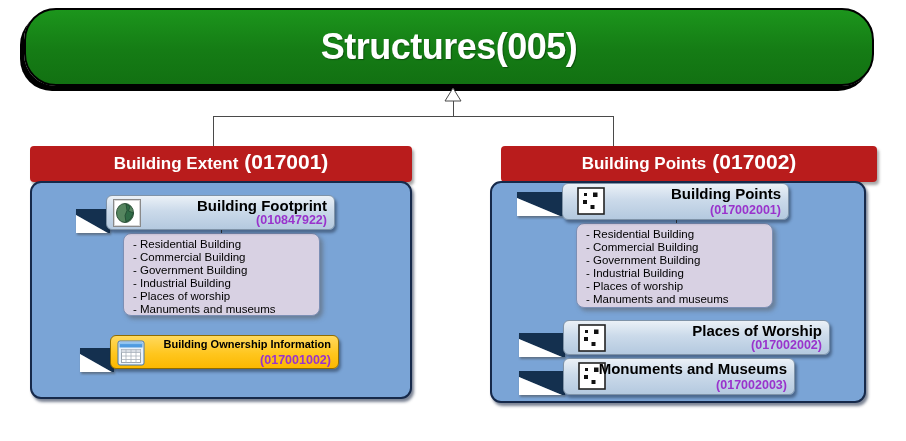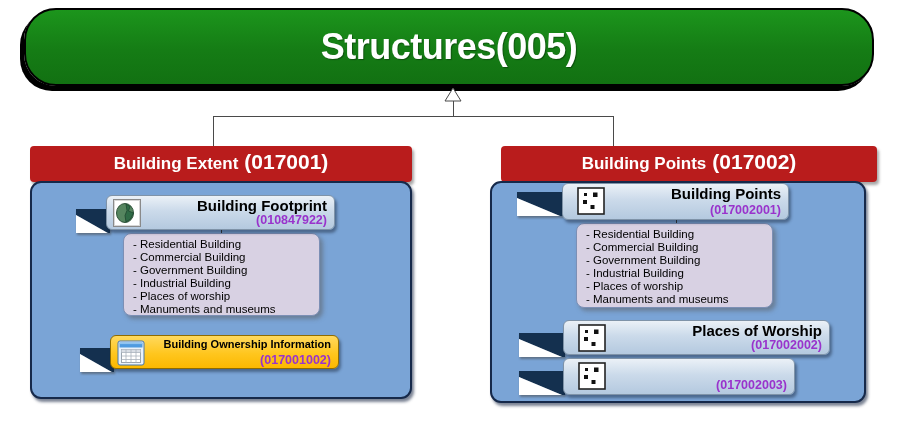--- a/index.html
+++ b/index.html
@@ -193,16 +193,17 @@
   <div class="feat" style="left:563px;top:358px;width:230px;height:35px;">
     <span class="ficon inset">
       <svg width="28" height="28" viewBox="0 0 28 28">
         <rect x="1" y="1" width="26" height="26" fill="#ffffff" stroke="#222" stroke-width="1.6"></rect>
         <rect x="7" y="6" width="3" height="3" fill="#111"></rect>
         <rect x="16" y="5.5" width="4.5" height="4.5" fill="#111"></rect>
         <rect x="6" y="13" width="4" height="4" fill="#111"></rect>
         <rect x="13.5" y="18" width="4" height="4" fill="#111"></rect>
       </svg>
     </span>
+    <div class="ftitle">Monuments and Museums</div>
     <div class="fcode" style="top:19px;">(017002003)</div>
   </div>
 
 </div>
 
 </body></html>

